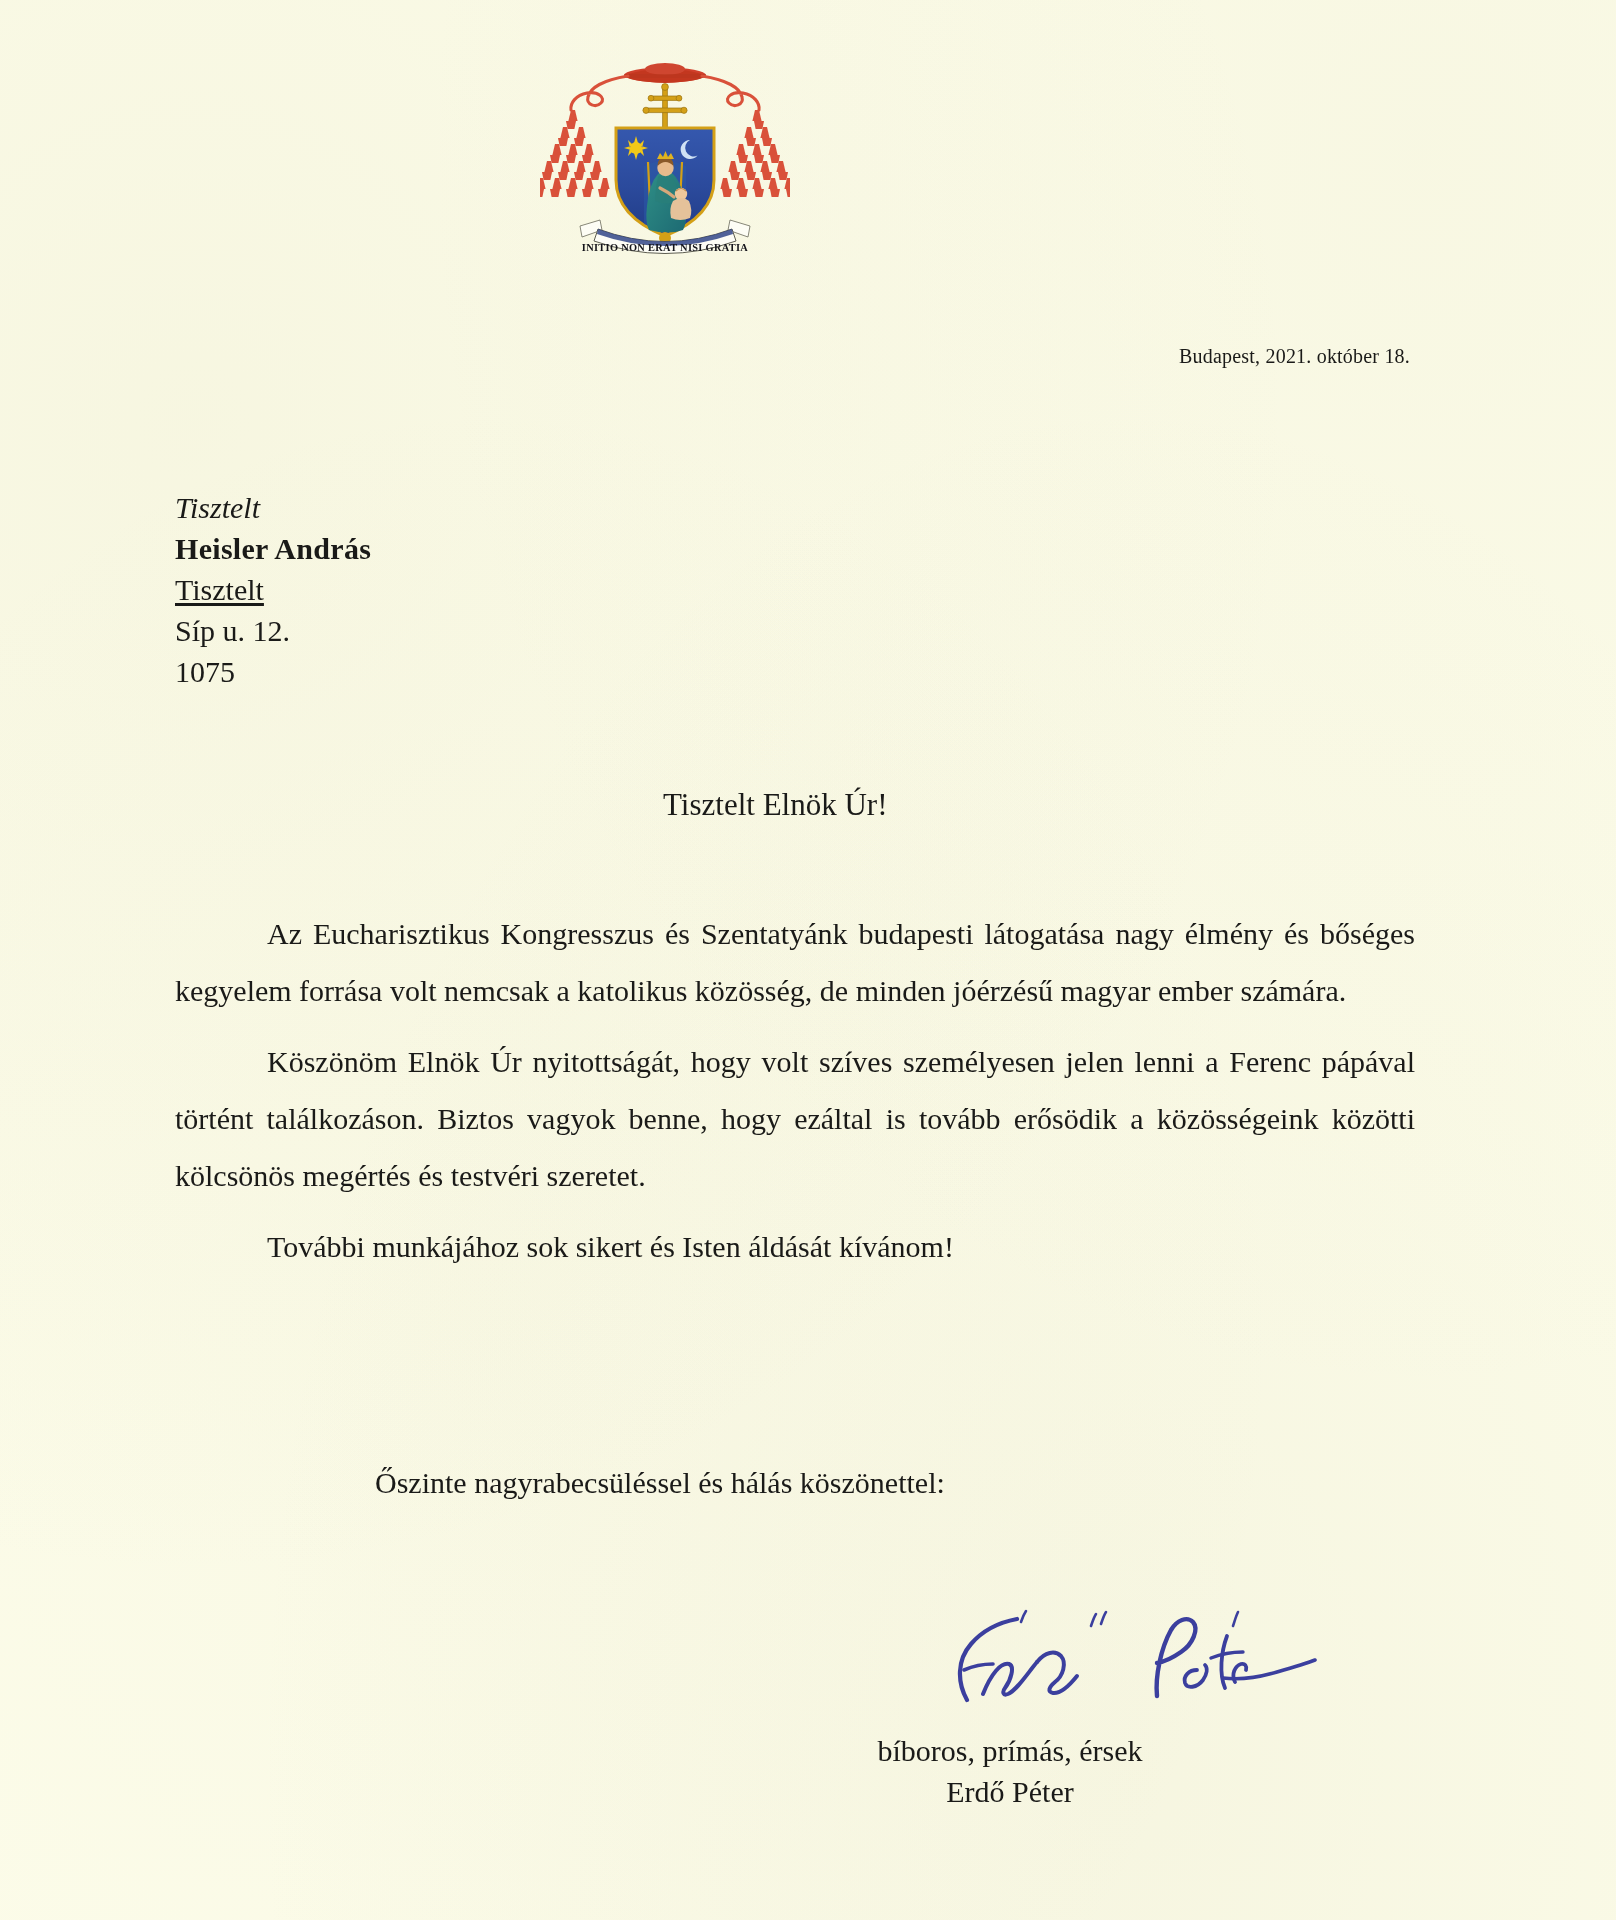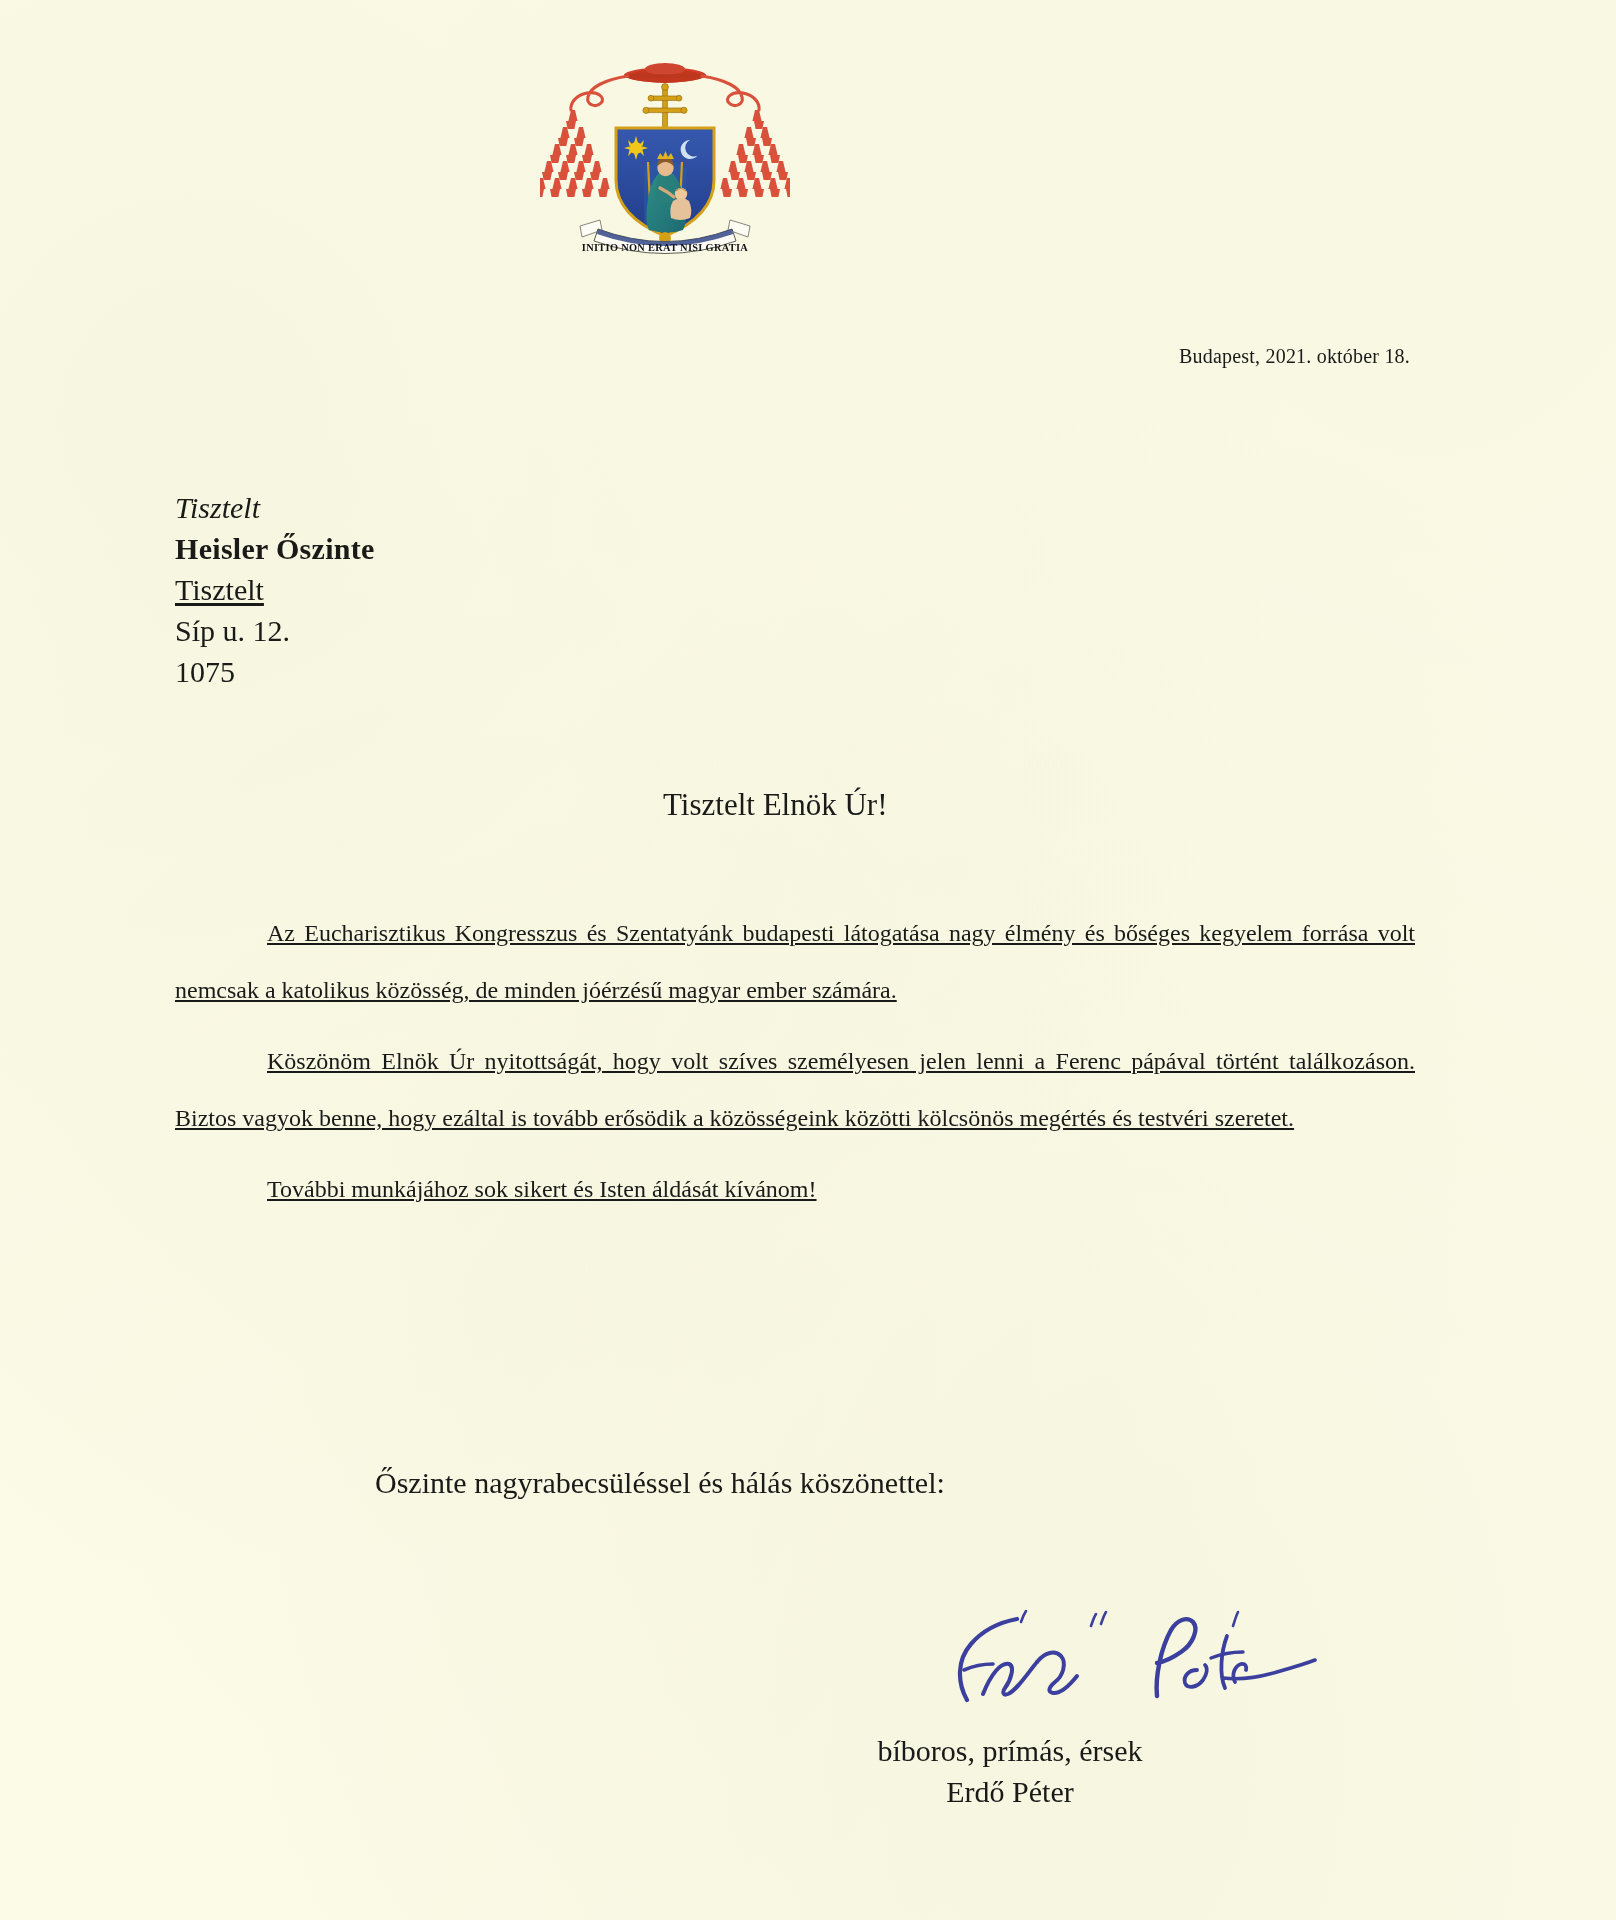--- a/index.html
+++ b/index.html
@@ -87,27 +87,26 @@
   }
 
   
   .body-block {
     position: absolute;
     left: 175px;
     top: 905px;
     width: 1240px;
   }
   .para {
-    font-size: 24px;
+    font-size: 30px;
     line-height: 57px;
     text-align: justify;
     text-justify: inter-word;
     text-indent: 92px;
     margin: 0 0 14px 0;
-    text-decoration: underline;
   }
   .para:last-child { margin-bottom: 0; }
   .para.no-justify { text-align: left; }
 
   
   .closing {
     position: absolute;
     left: 375px;
     top: 1466px;
     font-size: 30px;
@@ -355,21 +354,21 @@
         <text x="125" y="193" font-family="'Liberation Serif', serif" font-size="10.4" font-weight="bold" text-anchor="middle" fill="#14141a" letter-spacing="0.3" transform="rotate(0 125 193)">INITIO NON ERAT NISI GRATIA</text>
       </g>
     </svg>
   </div>
 
 
   <div class="place-date">Budapest, 2021. október 18.</div>
 
   <div class="addressee">
     <div class="ad-salute">Tisztelt</div>
-    <div class="ad-name">Heisler Őszinte</div>
+    <div class="ad-name">Heisler András</div>
     <div><span class="ad-city">Tisztelt</span></div>
     <div class="ad-street">Síp u. 12.</div>
     <div class="ad-zip">1075</div>
   </div>
 
   <div class="salutation">Tisztelt Elnök Úr!</div>
 
   <div class="body-block">
     <p class="para">Az Eucharisztikus Kongresszus és Szentatyánk budapesti látogatása nagy élmény és bőséges kegyelem forrása volt nemcsak a katolikus közösség, de minden jóérzésű magyar ember számára.</p>
     <p class="para">Köszönöm Elnök Úr nyitottságát, hogy volt szíves személyesen jelen lenni a Ferenc pápával történt találkozáson. Biztos vagyok benne, hogy ezáltal is tovább erősödik a közösségeink közötti kölcsönös megértés és testvéri szeretet.</p>

